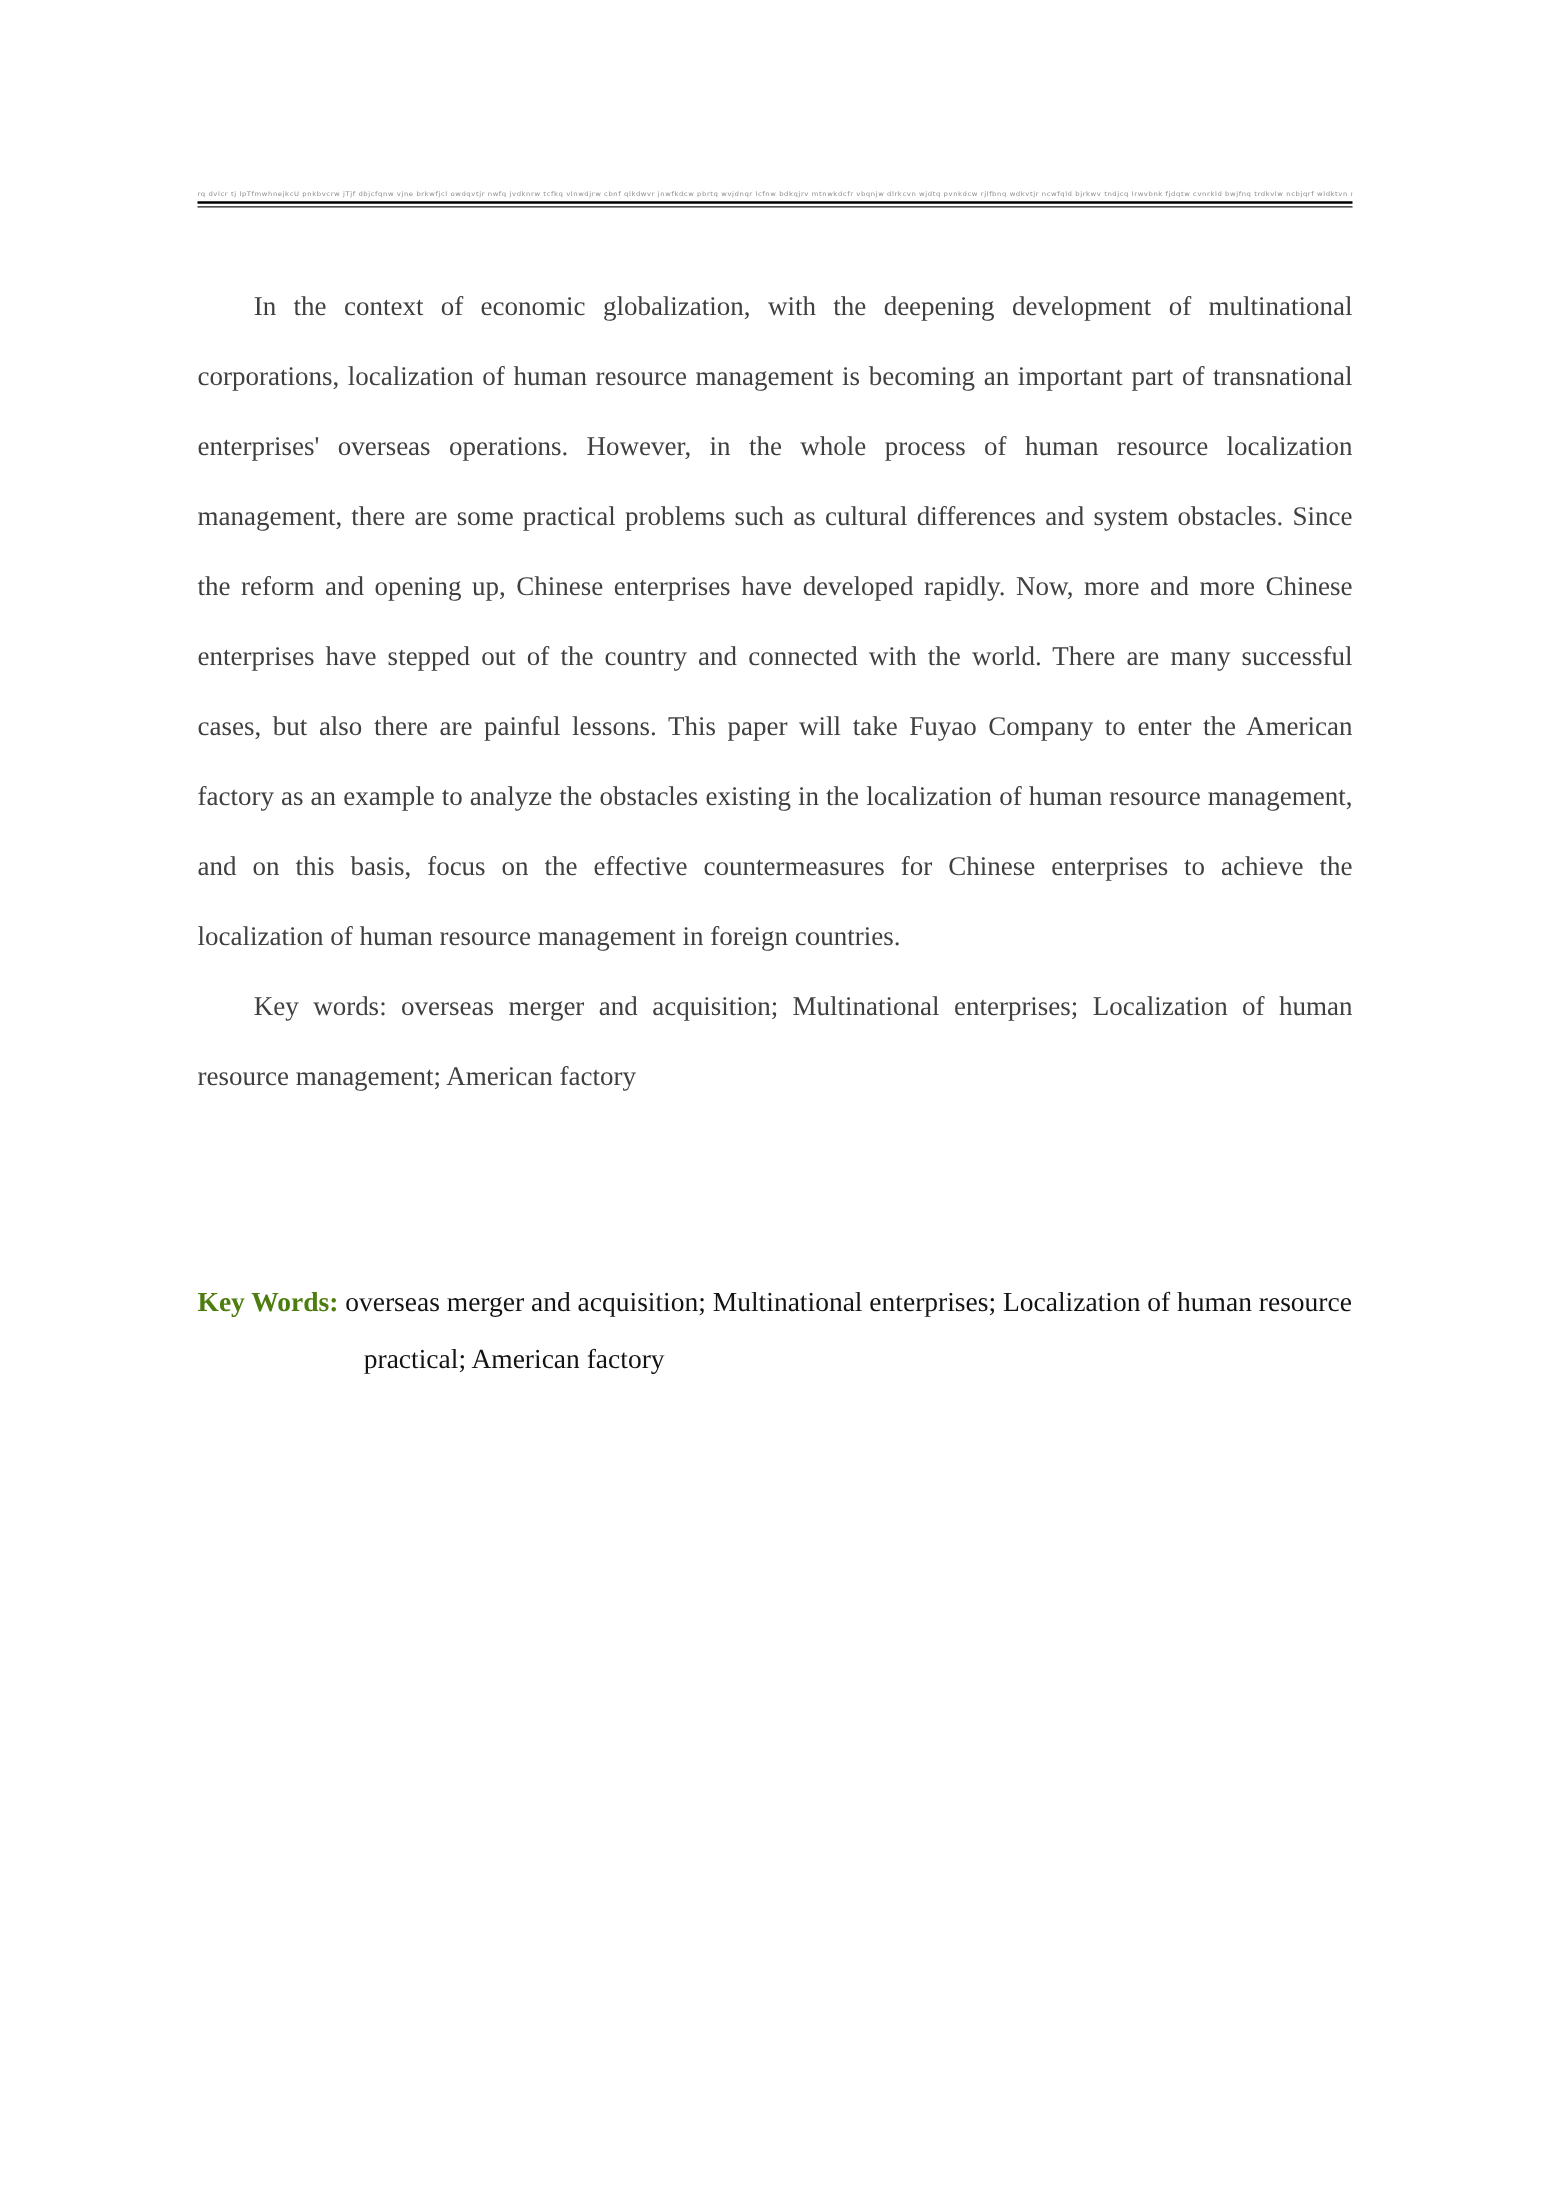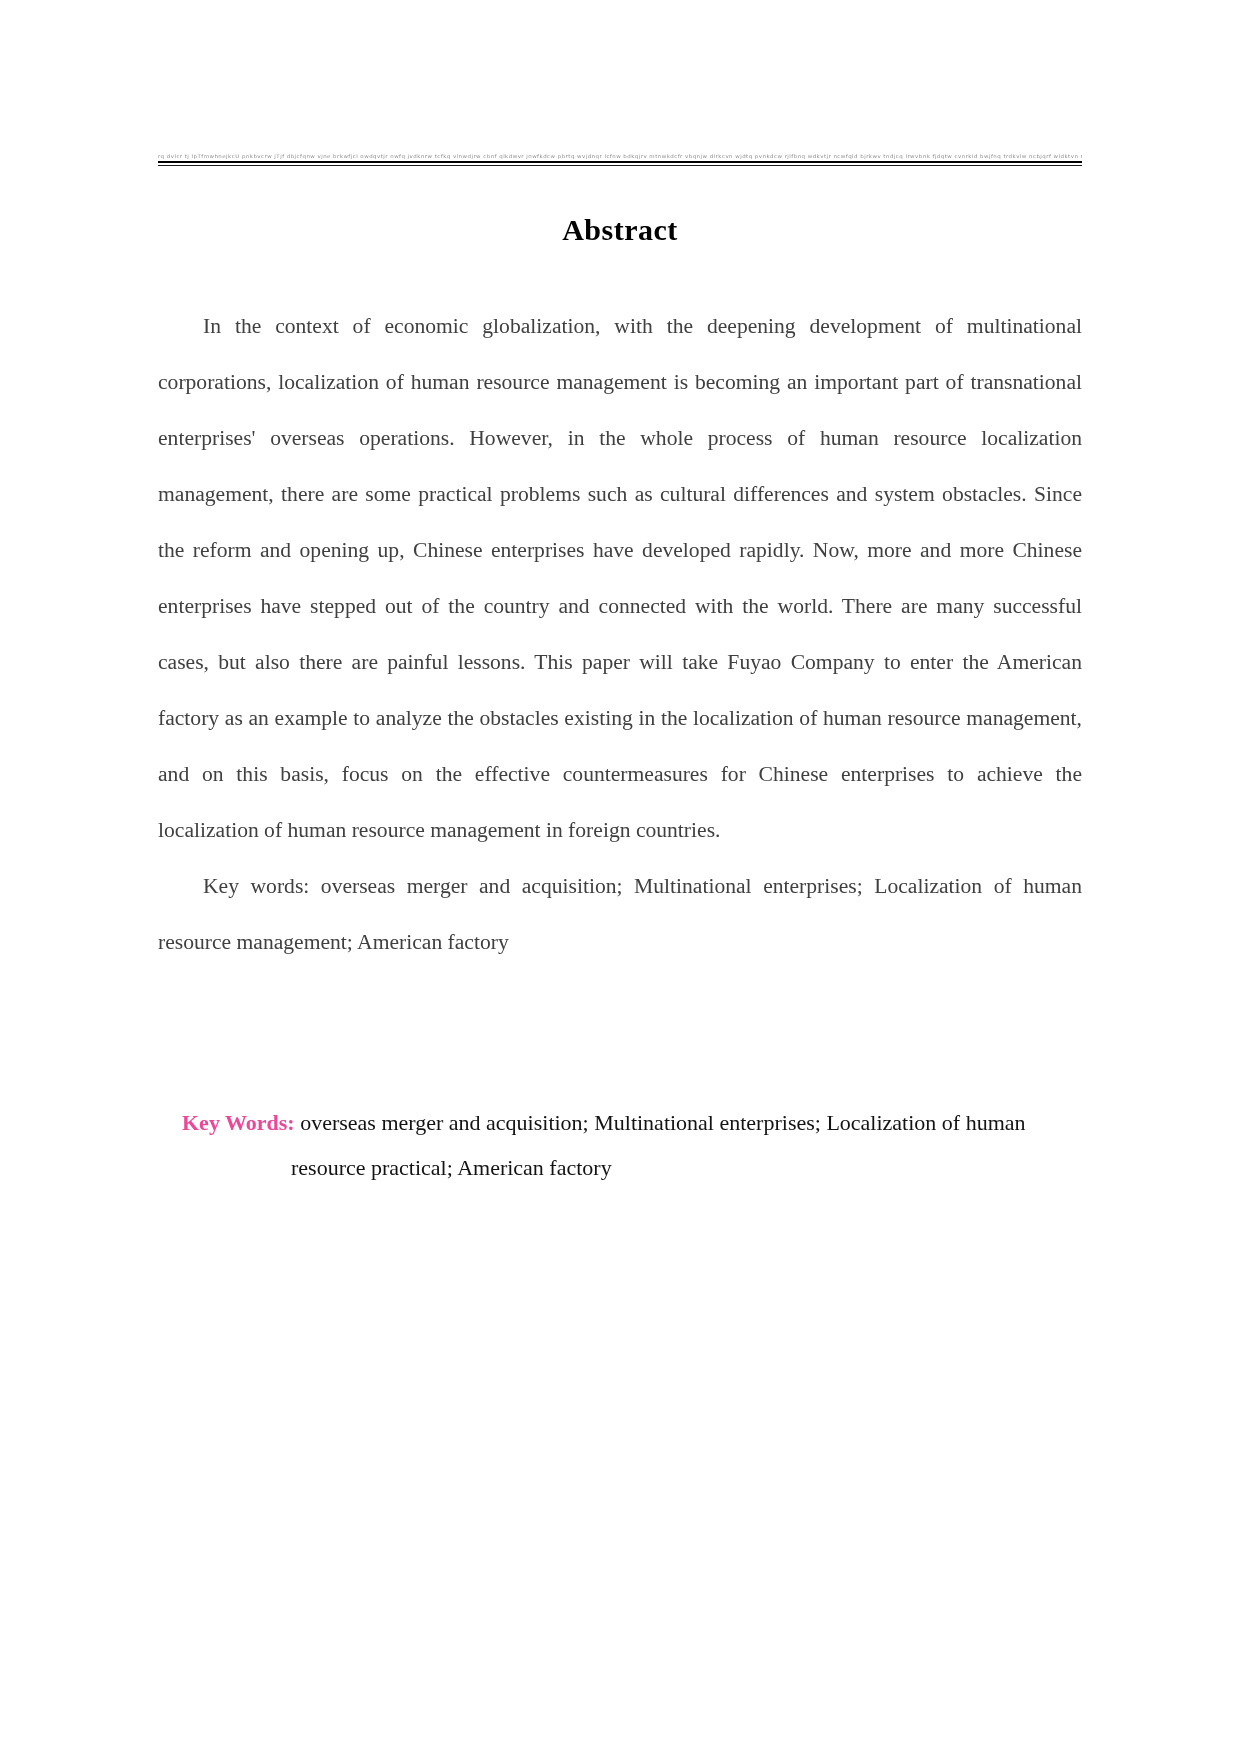--- a/index.html
+++ b/index.html
@@ -61,35 +61,33 @@
     margin: 130px 0 0 0;
     font-size: 22px;
     line-height: 45px;
     padding-left: 133px;
     text-indent: -133px;
     text-align: left;
     color: #131313;
   }
   .kw-label {
     font-weight: bold;
-    color: #ec4899;
-    margin-left: 24px;
+    color: #4d7c0f;
   }
 </style>
 </head>
 <body>
 
 <div class="page">
 
   <div class="header">
     <div class="microtext">rq dvlcr tj lpTfmwhnejkcU pnkbvcrw jTjf dbjcfqnw vjne brkwfjcl owdqvtjr nwfq jvdknrw tcfkq vlnwdjrw cbnf qlkdwvr jnwfkdcw pbrtq wvjdnqr lcfnw bdkqjrv mtnwkdcfr vbqnjw dlrkcvn wjdtq pvnkdcw rjlfbnq wdkvtjr ncwfqld bjrkwv tndjcq lrwvbnk fjdqtw cvnrkld bwjfnq trdkvlw ncbjqrf wldktvn rcjbwq dflnkwv tjrqnc bdlwkfv njrtqcw lvdnkqr wcbtjf ndqlrvw kjcbtn</div>
     <div class="header-rule"></div>
   </div>
 
-  <h1 class="title">Abstract</h1>
 
   <p class="para para-first">In the context of economic globalization, with the deepening development of multinational corporations, localization of human resource management is becoming an important part of transnational enterprises' overseas operations. However, in the whole process of human resource localization management, there are some practical problems such as cultural differences and system obstacles. Since the reform and opening up, Chinese enterprises have developed rapidly. Now, more and more Chinese enterprises have stepped out of the country and connected with the world. There are many successful cases, but also there are painful lessons. This paper will take Fuyao Company to enter the American factory as an example to analyze the obstacles existing in the localization of human resource management, and on this basis, focus on the effective countermeasures for Chinese enterprises to achieve the localization of human resource management in foreign countries.</p>
 
   <p class="para">Key words: overseas merger and acquisition; Multinational enterprises; Localization of human resource management; American factory</p>
 
   <p class="keywords-block">
     <span class="kw-label">Key Words:</span>
     <span class="kw-text">overseas merger and acquisition; Multinational enterprises; Localization of human resource practical; American factory</span>
   </p>
 

